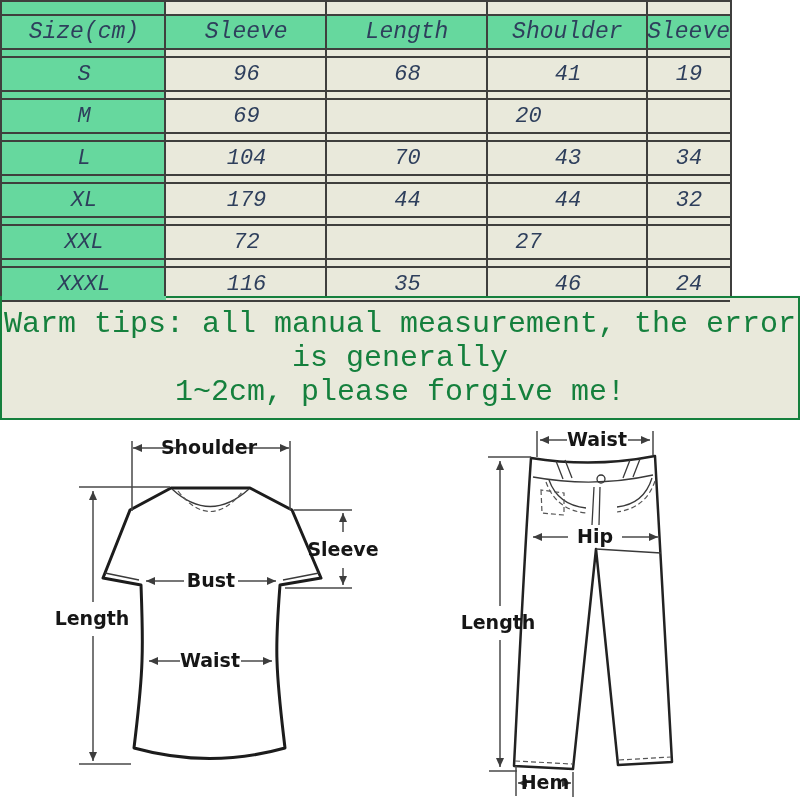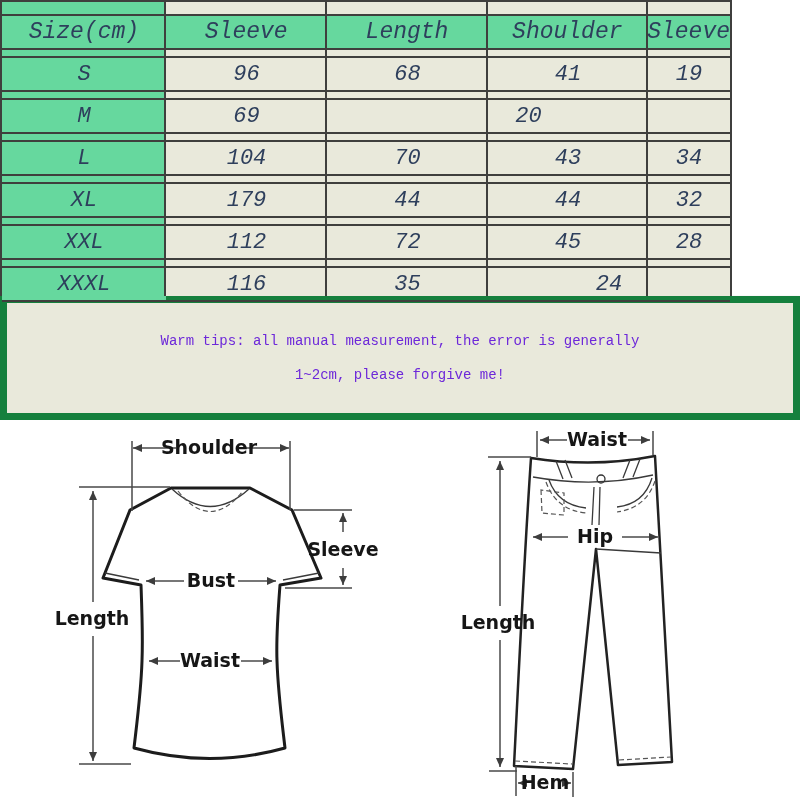--- a/index.html
+++ b/index.html
@@ -27,23 +27,23 @@
     color:#2e3f5c;font-size:22px;box-sizing:border-box;
   }
   .c0{width:164px;background:#66d89e;}
   .c1,.c2{width:161px;} .c3{width:160px;} .c4{flex:1;}
   .trow.header .cell{background:#66d89e;font-size:23px;}
   .vline{position:absolute;top:0;bottom:0;width:2px;background:#3f3f3d;}
   .v1{left:162px;} .v2{left:323px;} .v3{left:484px;} .v4{left:644px;}
   
   .warm-tips{
     width:800px;height:124px;box-sizing:border-box;background:#e9e9db;
-    border:7px solid #15803d;box-shadow:0 2px 3px rgba(0,0,0,.45);
+    border:2px solid #15803d;box-shadow:0 2px 3px rgba(0,0,0,.45);
     display:flex;flex-direction:column;align-items:center;justify-content:center;
-    color:#6d28d9;font-size:14px;line-height:34px;text-align:center;
+    color:#15803d;font-size:30px;line-height:34px;text-align:center;
   }
   
   .diagram-section{width:800px;height:380px;background:#ffffff;}
   svg text{
     font-family:"DejaVu Sans", sans-serif;font-size:19px;font-weight:600;
     fill:#161616;text-anchor:middle;
   }
   .dim{stroke:#4a4a4a;stroke-width:1.5;fill:none;}
   .thin{stroke:#3a3a3a;stroke-width:1.3;fill:none;}
   .dash{stroke:#555;stroke-width:1.2;fill:none;stroke-dasharray:5 3;}
@@ -85,30 +85,29 @@
   <div class="trow">
     <div class="cell c0">XL</div>
     <div class="cell c1">179</div>
     <div class="cell c2">44</div>
     <div class="cell c3">44</div>
     <div class="cell c4">32</div>
   </div>
 
   <div class="trow">
     <div class="cell c0">XXL</div>
-    <div class="cell c1">112</div>
     <div class="cell c2">72</div>
-    <div class="cell c3">45</div>
-    <div class="cell c4">28</div>
+    <div class="cell c4">27</div>
   </div>
 
   <div class="trow">
     <div class="cell c0">XXXL</div>
     <div class="cell c1">116</div>
     <div class="cell c2">35</div>
+    <div class="cell c3">46</div>
     <div class="cell c4">24</div>
   </div>
 
   <div class="vline v1"></div>
   <div class="vline v2"></div>
   <div class="vline v3"></div>
   <div class="vline v4"></div>
 </div>
 
 <div class="warm-tips">

